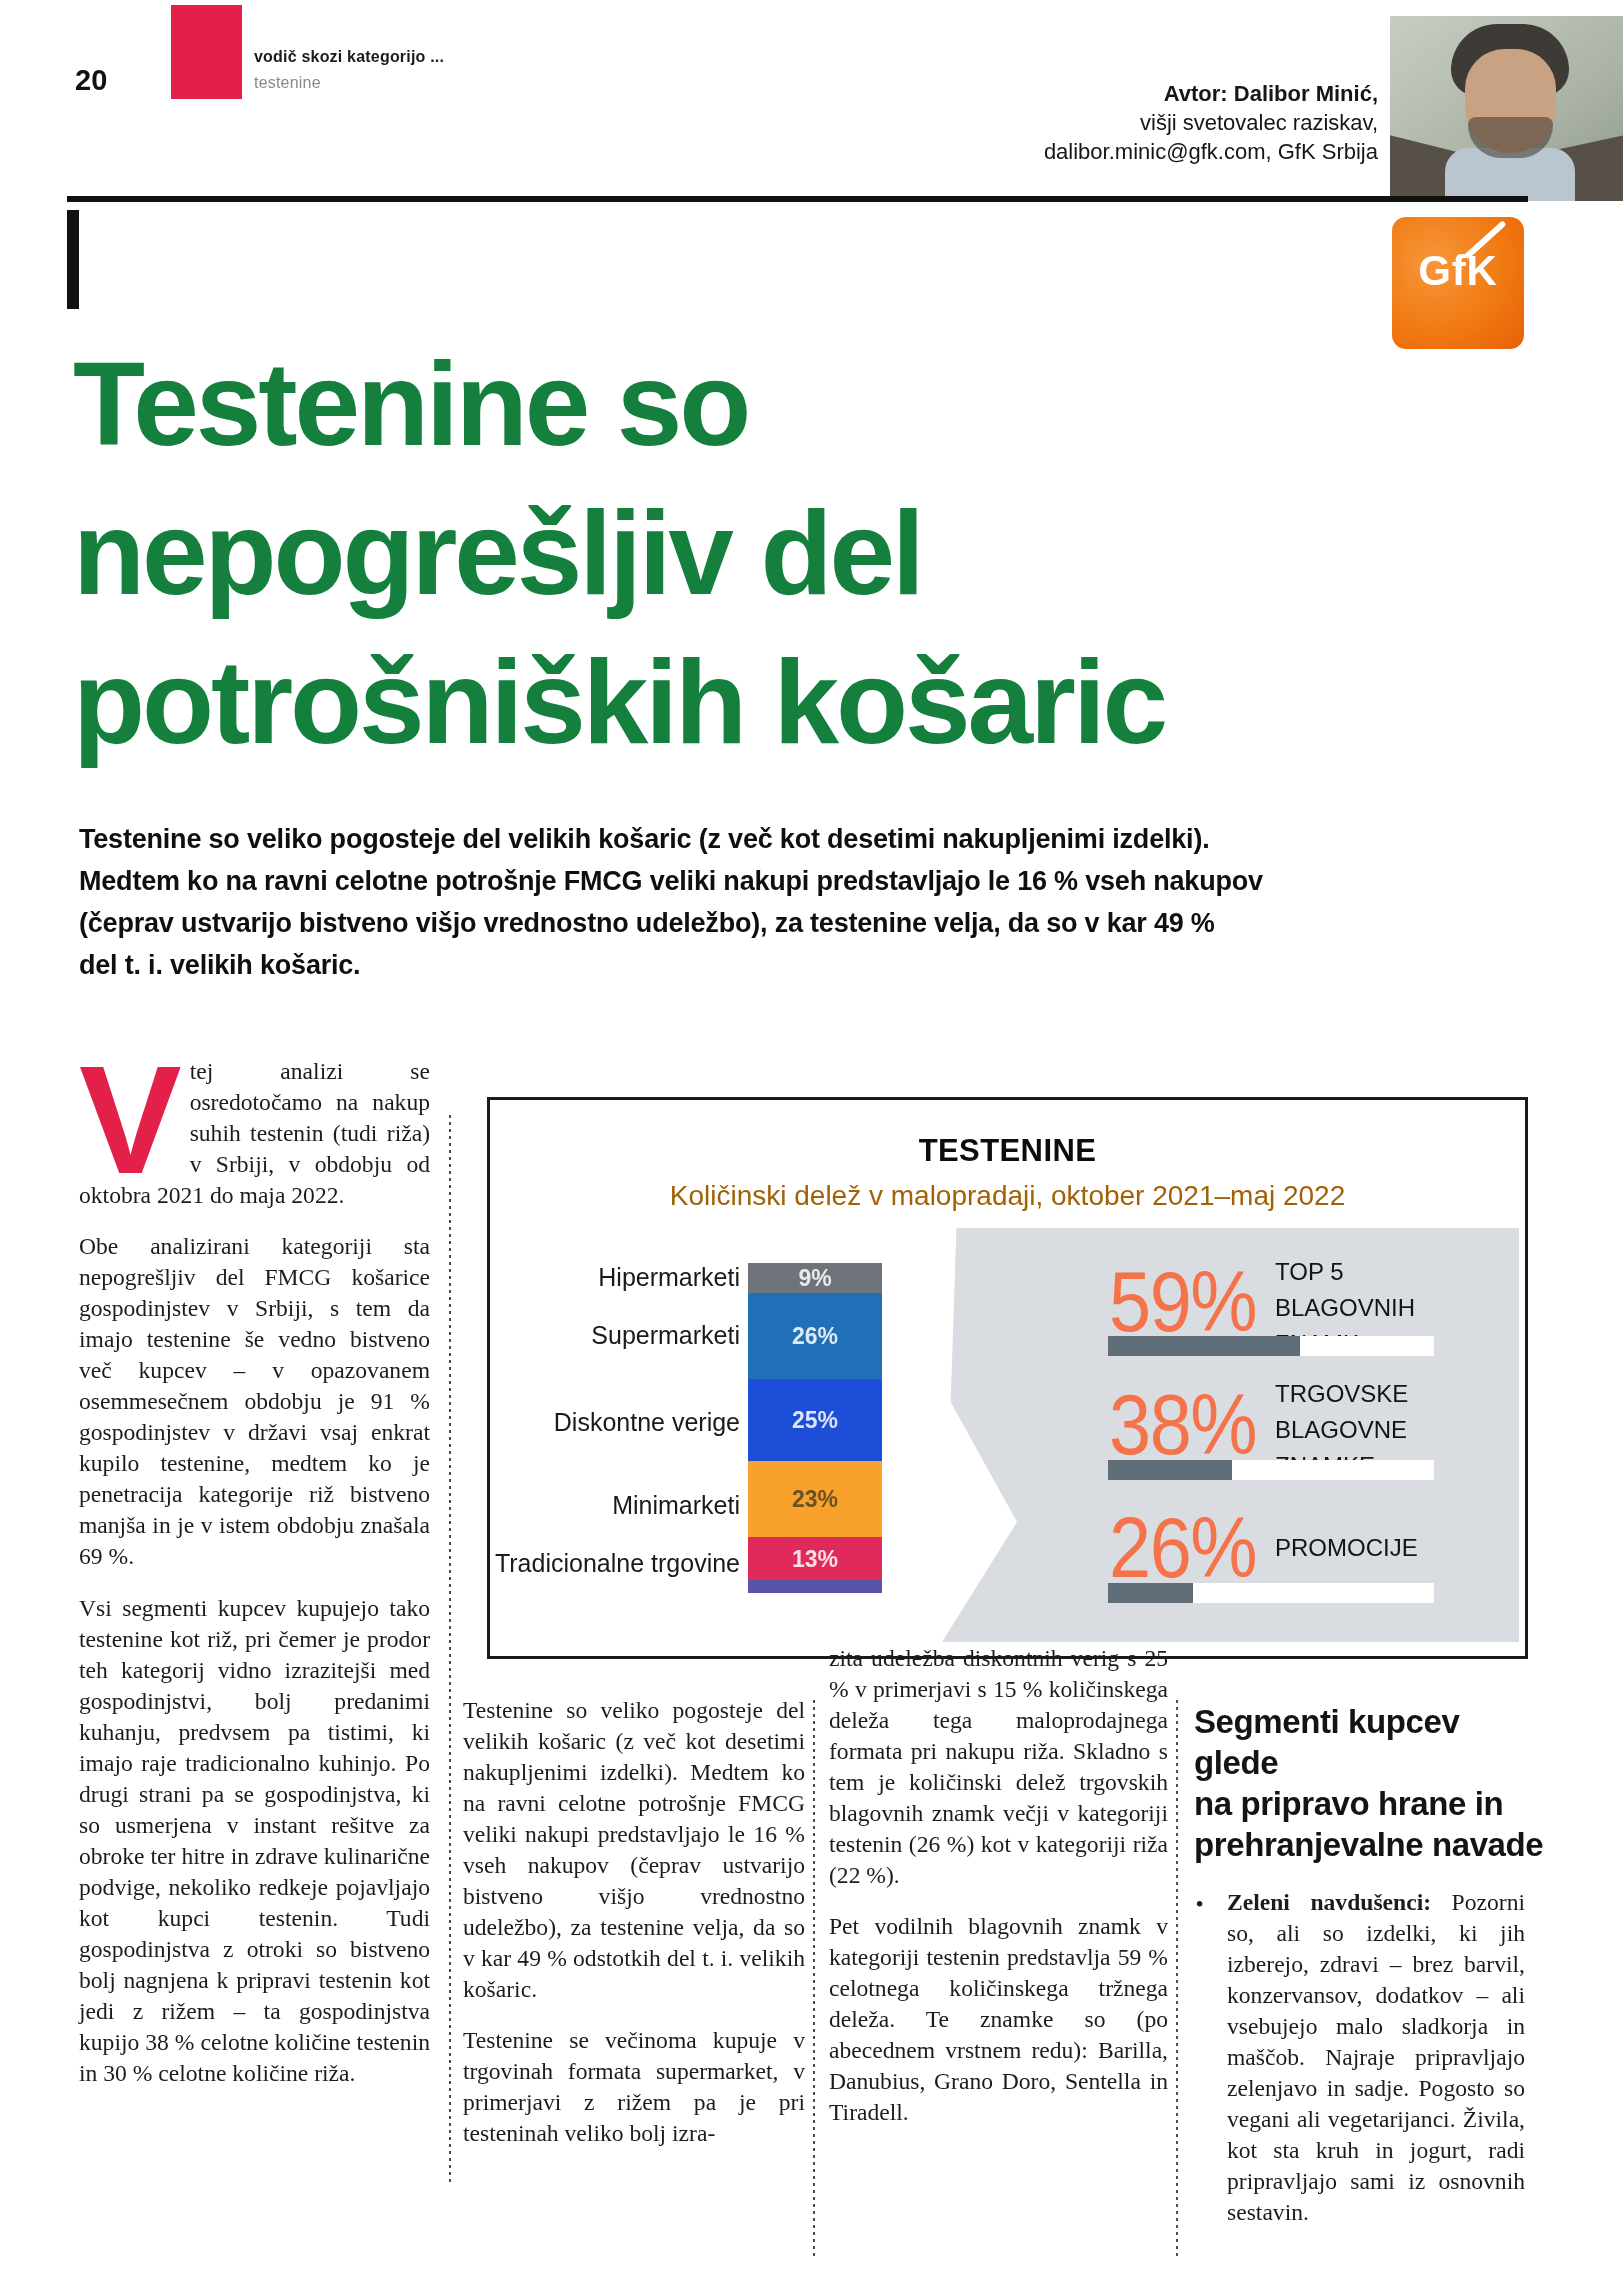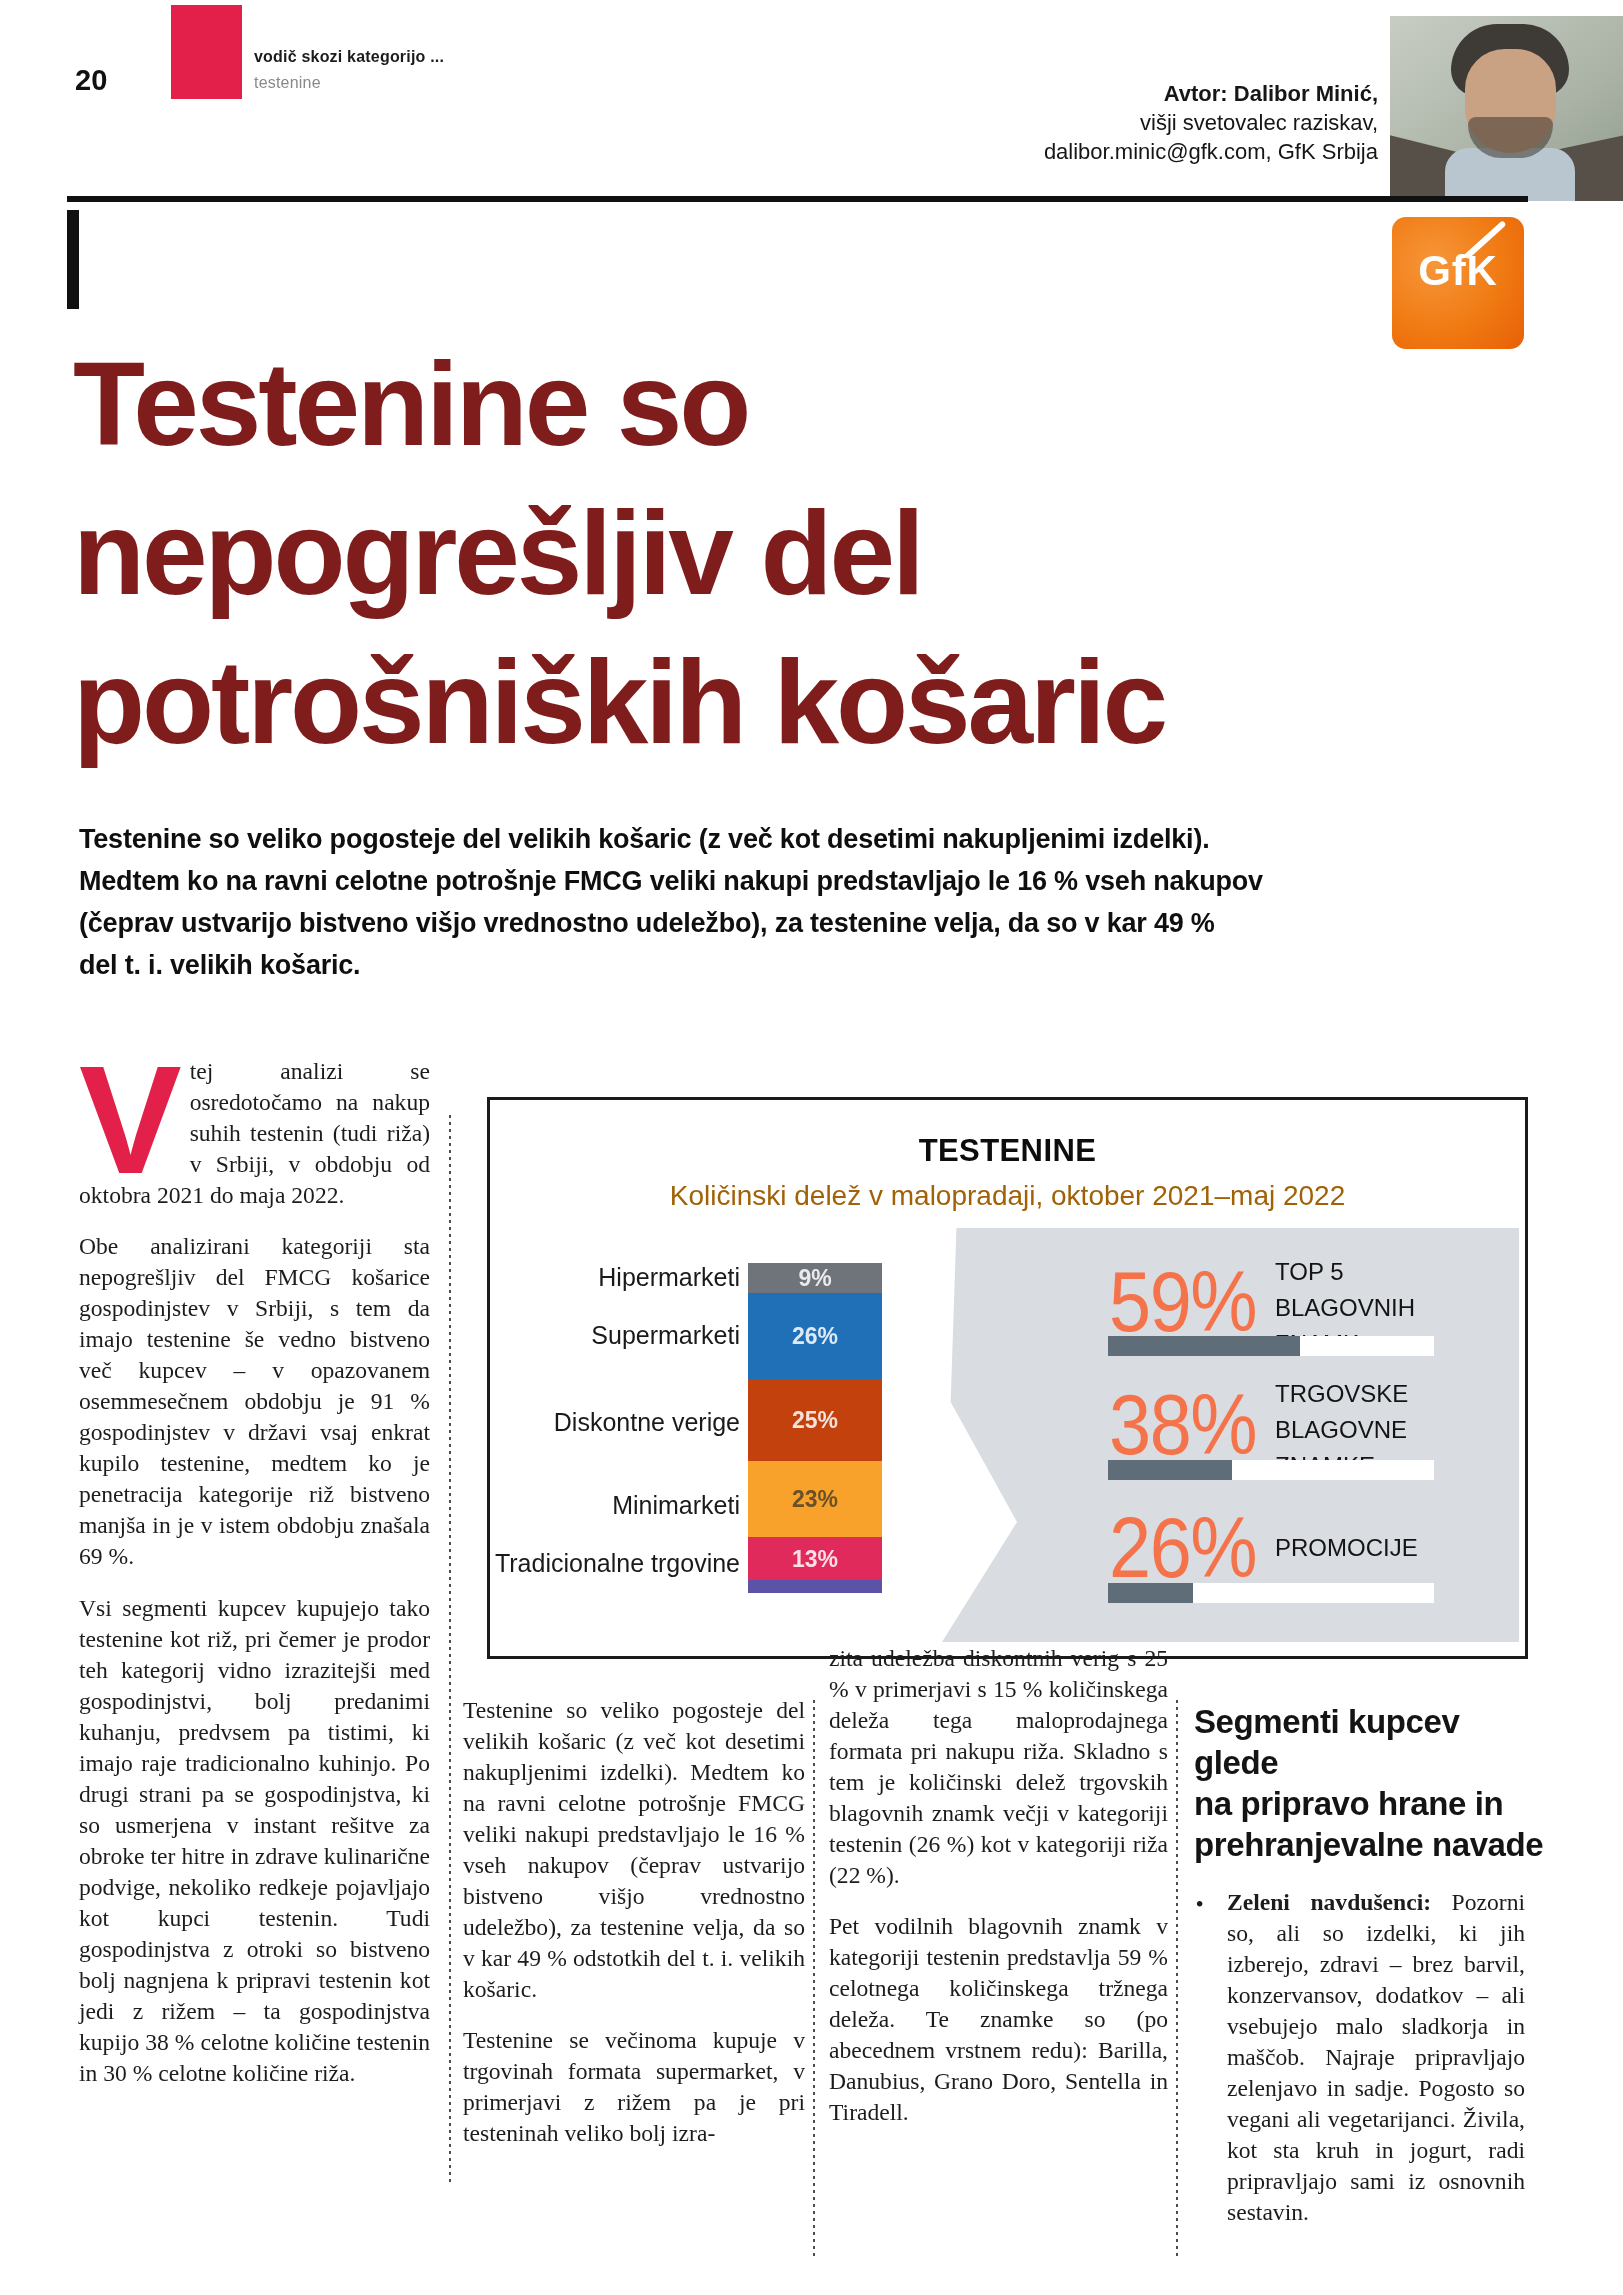--- a/index.html
+++ b/index.html
@@ -36,21 +36,21 @@
   .section-title{position:absolute;left:96px;top:228px;font-size:35px;font-weight:700;
                  letter-spacing:-0.4px;color:#101010;white-space:nowrap;}
   .gfk-logo{position:absolute;left:1392px;top:217px;width:132px;height:132px;border-radius:14px;
             background:radial-gradient(circle at 32% 35%,#f7963a 0%,#f07a12 55%,#e85f07 100%);}
   .gfk-logo .txt{position:absolute;left:0;right:0;top:30px;text-align:center;color:#fff;
                  font-size:42px;font-weight:700;letter-spacing:0.8px;}
   .gfk-logo .slash{position:absolute;right:12.6px;top:20.4px;width:52px;height:5.5px;background:#fff;
                    border-radius:3.1px;transform:rotate(-42deg);}
   
   .headline{position:absolute;left:73px;top:330px;font-size:118px;line-height:149px;
-            font-weight:700;letter-spacing:-3.1px;color:#7f1d1d;}
+            font-weight:700;letter-spacing:-3.1px;color:#15803d;}
   .intro{position:absolute;left:79px;top:818px;font-size:27px;line-height:42px;font-weight:700;
          color:#0f0f0f;letter-spacing:-0.2px;}
   
   .serif{font-family:"Liberation Serif",serif;font-size:23.6px;line-height:31px;text-align:justify;color:#1c1c1c;}
   .serif p{margin:0 0 20.4px 0;}
   .col-left{position:absolute;left:79px;top:1056px;width:351px;}
   .dropcap{float:left;color:#e2204a;font-family:"Liberation Sans",sans-serif;font-weight:700;
            font-size:154px;line-height:118px;height:116px;margin:4.7px 12.6px 0 0;letter-spacing:-4.7px;}
   .vsep{position:absolute;width:2.4px;background-image:repeating-linear-gradient(to bottom,#4c4c4c 0 3.1px,transparent 3.1px 7px);}
   #sep1{left:449px;top:1115px;height:1068px;}
@@ -141,21 +141,21 @@
     <div class="chart-sub">Količinski delež v malopradaji, oktober 2021–maj 2022</div>
     <div class="gray-shape" style="background: rgb(217, 220, 224);"></div>
 
     <div class="stack">
       <div class="seg" style="height: 30px; background: rgb(111, 116, 122);">
           <span style="color: rgba(255, 255, 255, 0.85);">9%</span>
         </div>
       <div class="seg" style="height: 86px; background: rgb(32, 112, 184);">
           <span style="color: rgba(255, 255, 255, 0.85);">26%</span>
         </div>
-      <div class="seg" style="height: 82px; background: #c2410c;">
+      <div class="seg" style="height: 82px; background: #1d4ed8;">
           <span style="color: rgba(255, 255, 255, 0.85);">25%</span>
         </div>
       <div class="seg" style="height: 76px; background: rgb(248, 162, 44);">
           <span style="color: rgba(90, 72, 40, 0.9);">23%</span>
         </div>
       <div class="seg" style="height: 43px; background: rgb(225, 42, 92);">
           <span style="color: rgba(255, 255, 255, 0.85);">13%</span>
         </div>
       <div class="seg" style="height: 13px; background: rgb(91, 84, 166);">
           <span style="color: rgb(255, 255, 255);"></span>

